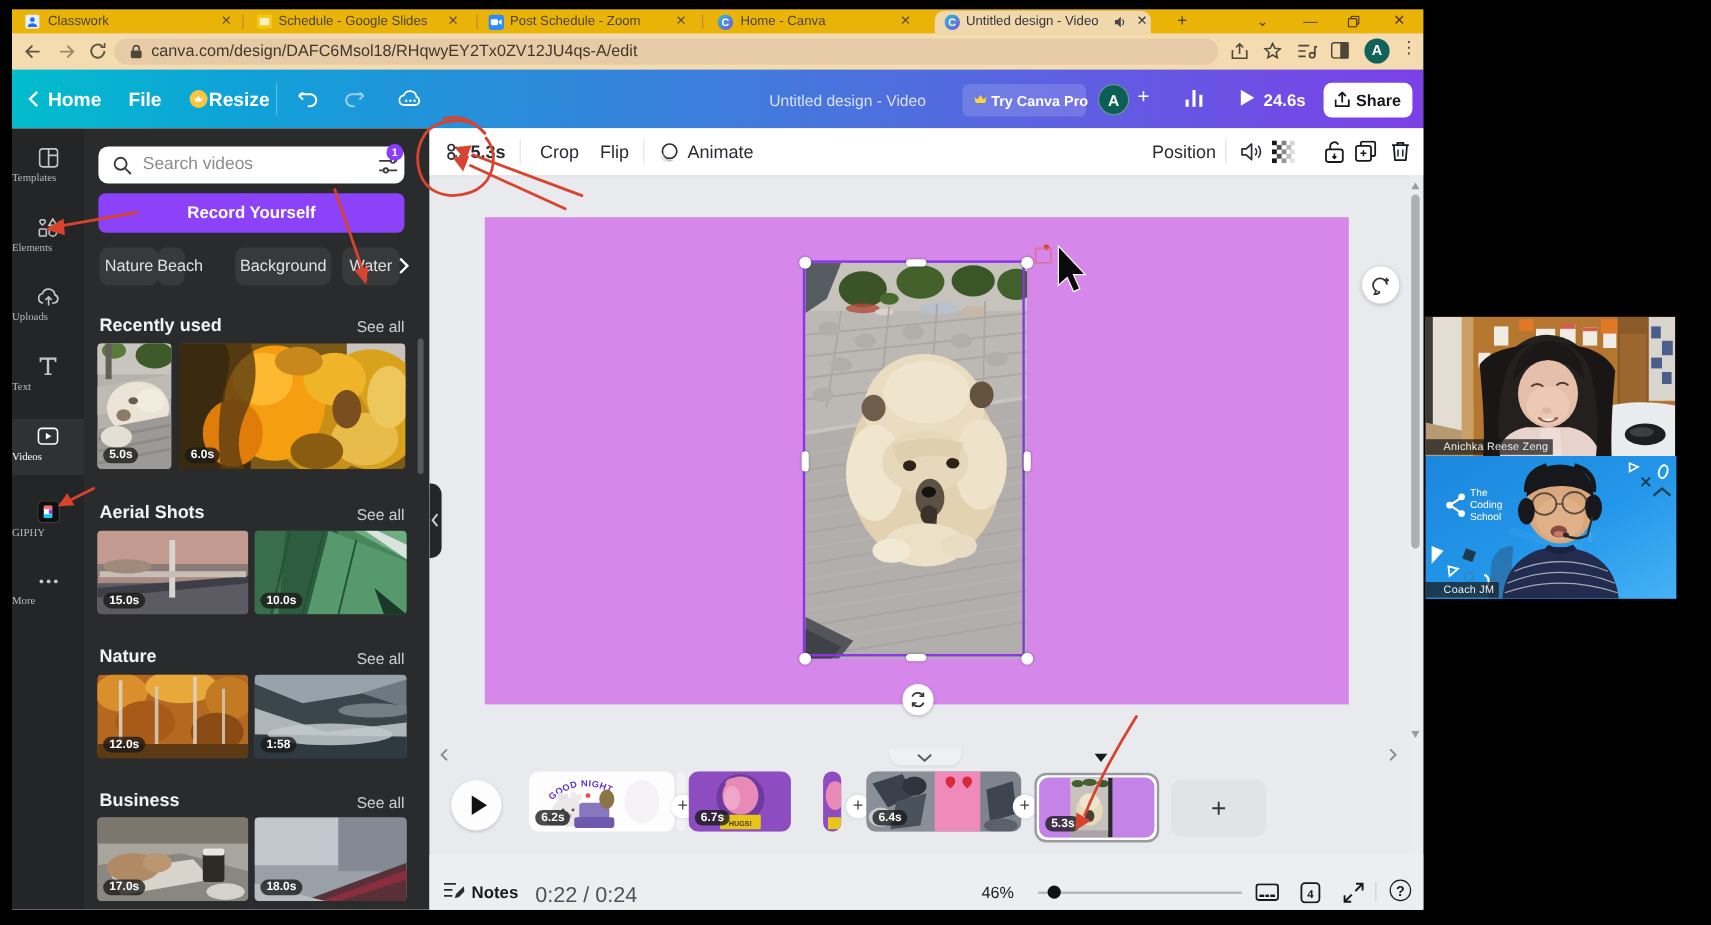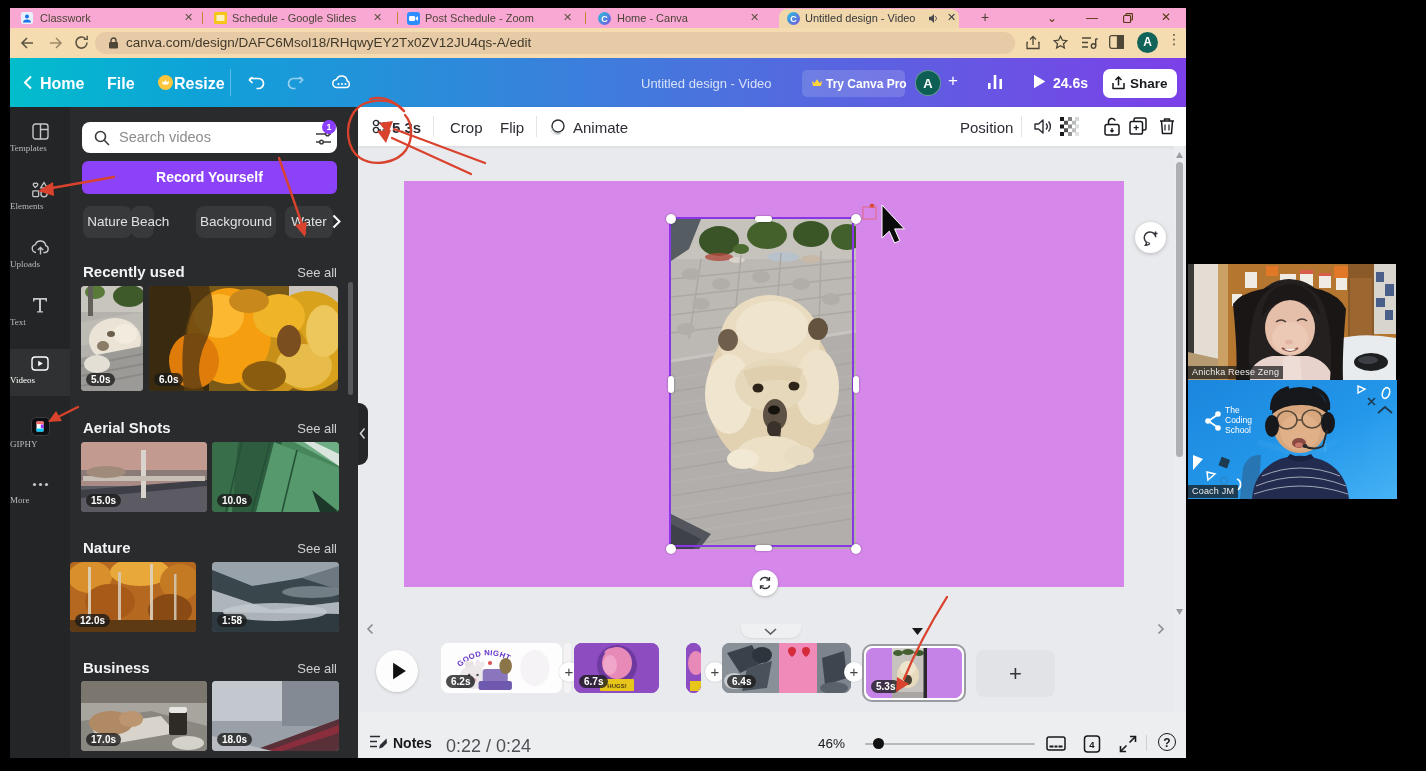--- a/index.html
+++ b/index.html
@@ -3,21 +3,21 @@
 <meta charset="utf-8">
 <style>
 * { margin:0; padding:0; box-sizing:border-box; }
 html,body { width:1426px; height:771px; background:#000; overflow:hidden;
   font-family:"Liberation Sans",sans-serif; }
 #stage { position:absolute; left:0; top:0; width:1426px; height:771px; background:#000; }
 .abs { position:absolute; }
 #browser { position:absolute; left:10px; top:8px; width:1176px; height:750px; background:#f4dbad; }
 
 
-#tabbar { position:absolute; left:0; top:0; width:1176px; height:20px; background:#f9a8d4; }
+#tabbar { position:absolute; left:0; top:0; width:1176px; height:20px; background:#eab308; }
 .tabtitle { position:absolute; top:4px; font-size:11px; color:#4c4536; white-space:nowrap; }
 .tabx { position:absolute; top:3px; font-size:11px; color:#5a523f; }
 .tabsep { position:absolute; top:4px; width:1px; height:12px; background:#c08835; }
 #activetab { position:absolute; left:769px; top:1px; width:180px; height:19px; background:#f0d7ac; border-radius:8px 8px 0 0; }
 .winbtn { position:absolute; top:3px; font-size:12px; color:#54390e; }
 
 
 #addrbar { position:absolute; left:0; top:20px; width:1176px; height:30px; background:#f4dcb0; }
 #urlpill { position:absolute; left:85px; top:4px; width:920px; height:22px; background:#e7cba6; border-radius:11px; }
 
@@ -53,21 +53,21 @@
 .clip { position:absolute; top:9px; height:50px; border-radius:8px; overflow:hidden; }
 .dur { position:absolute; left:5px; bottom:5px; background:rgba(25,25,25,0.78); color:#fff; font-size:10px; font-weight:bold; padding:1px 5px; border-radius:8px; }
 .plusc { position:absolute; width:20px; height:20px; background:#fff; border-radius:50%; color:#444; text-align:center; line-height:19px; font-size:15px; box-shadow:0 0 2px rgba(0,0,0,0.2); }
 
 
 #botbar { position:absolute; left:0; top:605px; width:828px; height:46px; background:#edeef0; }
 
 
 #cam1 { position:absolute; left:1188px; top:264px; width:208px; height:116px; overflow:hidden; background:#b5702e; }
 #cam2 { position:absolute; left:1188px; top:380px; width:209px; height:119px; overflow:hidden; background:#1f96e8; }
-.nametag { position:absolute; left:0px; bottom:1px; background:rgba(25,25,25,0.72); color:#ededed; font-size:9px; padding:1px 4px 2px 4px; letter-spacing:0.2px; }
+.nametag { position:absolute; left:0px; bottom:1px; background:rgba(25,25,25,0.72); color:#ededed; font-size:9px; padding:1px 4px 2px 15px; letter-spacing:0.2px; }
 
 #annot { position:absolute; left:0; top:0; width:1426px; height:771px; pointer-events:none; }
 </style>
 </head>
 <body>
 <div id="stage">
 <div id="browser">
   <div id="tabbar">
     <svg class="abs" style="left:11px;top:4px" width="12" height="12" viewBox="0 0 12 12">
           <rect x="0" y="0" width="12" height="12" rx="2" fill="#e8f0fe"></rect>
@@ -352,21 +352,21 @@
           <polygon points="62,0 127,26 127,70 44,70" fill="#55996c"></polygon>
           <polygon points="82,0 127,0 127,24" fill="#6fae85"></polygon>
           <polygon points="92,0 127,24 127,12 102,0" fill="#d9e4dc"></polygon>
           <path d="M30 0 14 70M58 0 40 70M85 8 70 70" stroke="#245238" stroke-width="1.6"></path>
           <polygon points="100,48 127,70 108,70" fill="#1c3828"></polygon>
         </svg>
         <div class="dur">10.0s</div>
       </div>
       <div class="ptitle" style="left:13px;top:432px">Nature</div>
       <div class="seeall" style="top:434px">See all</div>
-      <div class="thumb" style="left:0;top:455px;width:126px;height:70px">
+      <div class="thumb" style="left:11px;top:455px;width:126px;height:70px">
         <svg width="126" height="70" viewBox="0 0 126 70" preserveAspectRatio="none">
           <rect width="126" height="70" fill="#b5681f"></rect>
           <ellipse cx="20" cy="15" rx="22" ry="16" fill="#d98f2b"></ellipse>
           <ellipse cx="70" cy="10" rx="30" ry="14" fill="#e8a83a"></ellipse>
           <ellipse cx="110" cy="20" rx="20" ry="18" fill="#c47a22"></ellipse>
           <ellipse cx="40" cy="40" rx="25" ry="18" fill="#a85a18"></ellipse>
           <ellipse cx="100" cy="48" rx="22" ry="16" fill="#8a4a14"></ellipse>
           <rect x="18" y="5" width="3" height="60" fill="#ddd2bc" opacity="0.9"></rect>
           <rect x="48" y="10" width="3" height="58" fill="#d5c9b4" opacity="0.9"></rect>
           <rect x="80" y="2" width="3" height="62" fill="#ddd2bc" opacity="0.9"></rect>

